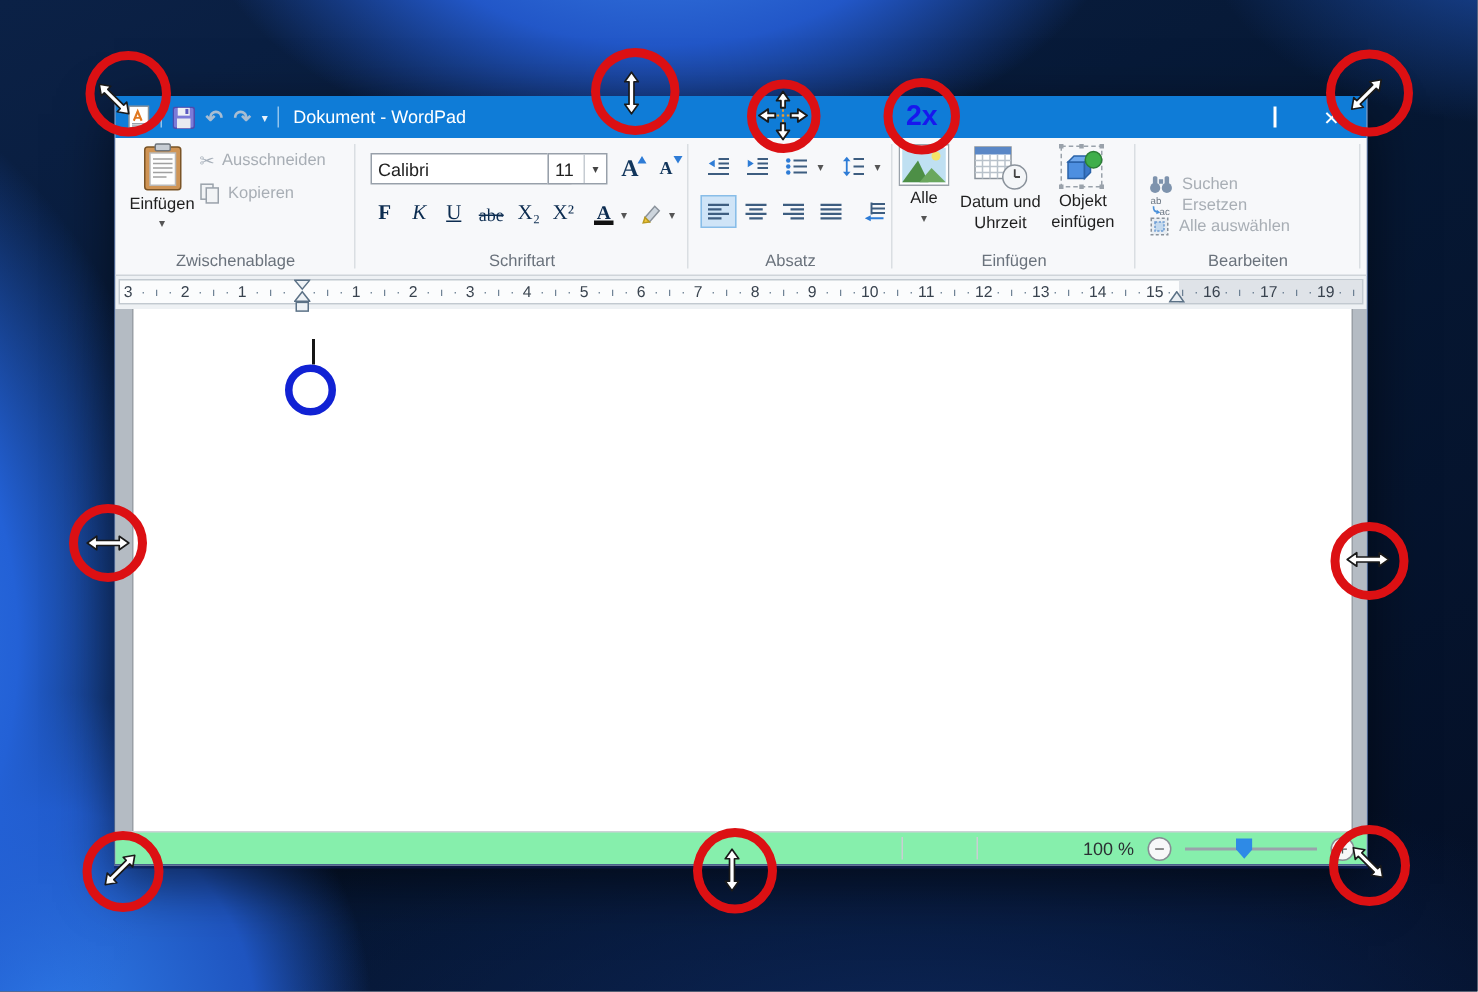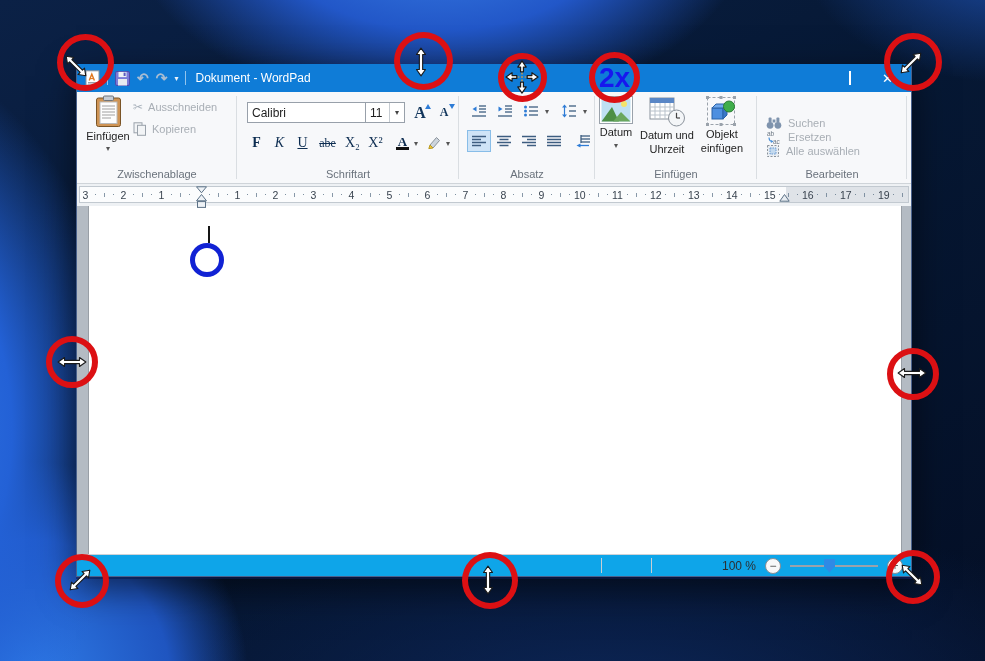--- a/index.html
+++ b/index.html
@@ -90,36 +90,36 @@
   #indent-marker{position:absolute;left:116px;top:-1px;z-index:4;}
   #rmargin-marker{position:absolute;left:699px;bottom:0px;z-index:4;}
 
   
   .docarea{flex:1;background:#b4bbc3;position:relative;}
   .page{position:absolute;left:11px;right:9px;top:0;bottom:0;background:#fff;
      border-left:1px solid #999fa6;border-right:1px solid #999fa6;}
   .caret{position:absolute;left:119px;top:20px;width:2px;height:17px;background:#151515;}
 
   
-  .statusbar{height:21px;flex:0 0 21px;background:#0ea5e9;border-top:1px solid #cdd2d7;position:relative;}
+  .statusbar{height:21px;flex:0 0 21px;background:#86efac;border-top:1px solid #cdd2d7;position:relative;}
   .sb-sep{position:absolute;top:3px;bottom:3px;width:1px;background:#c9ced3;}
   .sb-zoom{position:absolute;right:8px;top:0;bottom:0;display:flex;align-items:center;gap:9px;}
   .zoom-label{font-size:12px;color:#2b2f33;}
   .zbtn{width:16px;height:16px;border-radius:50%;border:1px solid #878d94;background:#f7f8f9;color:#555;
      font-size:12px;line-height:14px;text-align:center;box-sizing:border-box;}
   .ztrack{width:88px;height:2px;background:#9aa2ab;position:relative;}
   .zthumb{position:absolute;left:34px;top:-6px;width:11px;height:14px;background:#2e8ae6;
      clip-path:polygon(0 0,100% 0,100% 55%,50% 100%,0 55%);}
 
   
   .anno{position:absolute;border-radius:50%;border:6px solid #dc1013;box-sizing:border-box;z-index:10;}
   .cursor-arrow{position:absolute;width:30px;height:12px;z-index:11;}
   .rot90{transform:rotate(90deg);} .rot45{transform:rotate(45deg);} .rotm45{transform:rotate(-45deg);}
   #anno-2x-circle{display:flex;align-items:center;justify-content:center;}
-  #anno-2x-label{font-weight:bold;font-size:28px;color:#1717ee;}
+  #anno-2x-label{font-weight:bold;font-size:19px;color:#1717ee;}
   .blue-ring{position:absolute;left:190px;top:243px;width:34px;height:34px;border:5px solid #1122d4;
      border-radius:50%;box-sizing:border-box;z-index:10;}
   svg{display:block;}
 </style>
 </head>
 <body>
 
 <div id="desktop">
 
   <div id="window">
@@ -348,21 +348,21 @@
           <div class="big-btn">
             <span>
               <svg width="34" height="28" viewBox="0 0 34 28">
                   <rect x="0.5" y="0.5" width="33" height="27" fill="#fff" stroke="#9aa2ab"></rect>
                   <rect x="2.5" y="2.5" width="29" height="23" fill="#bfe0f2"></rect>
                   <polygon points="2.5,25.5 13,11 20,25.5" fill="#4d8f46"></polygon>
                   <polygon points="14,25.5 22,16 31.5,25.5" fill="#6aa75e"></polygon>
                   <circle cx="25" cy="8" r="3" fill="#f4e36a"></circle>
                 </svg>
             </span>
-            <span>Datum</span>
+            <span>Alle</span>
             <span class="drop-arrow">▾</span>
           </div>
           <div class="big-btn">
             <span>
               <svg width="36" height="31" viewBox="0 0 36 31">
                   <rect x="1" y="2" width="24" height="21" fill="#fff" stroke="#8a929b"></rect>
                   <rect x="1" y="2" width="24" height="5" fill="#5a87c6"></rect>
                   <g stroke="#b9c2cb">
                     <path d="M1 11 H25"></path>
                     <path d="M1 15 H25"></path>

